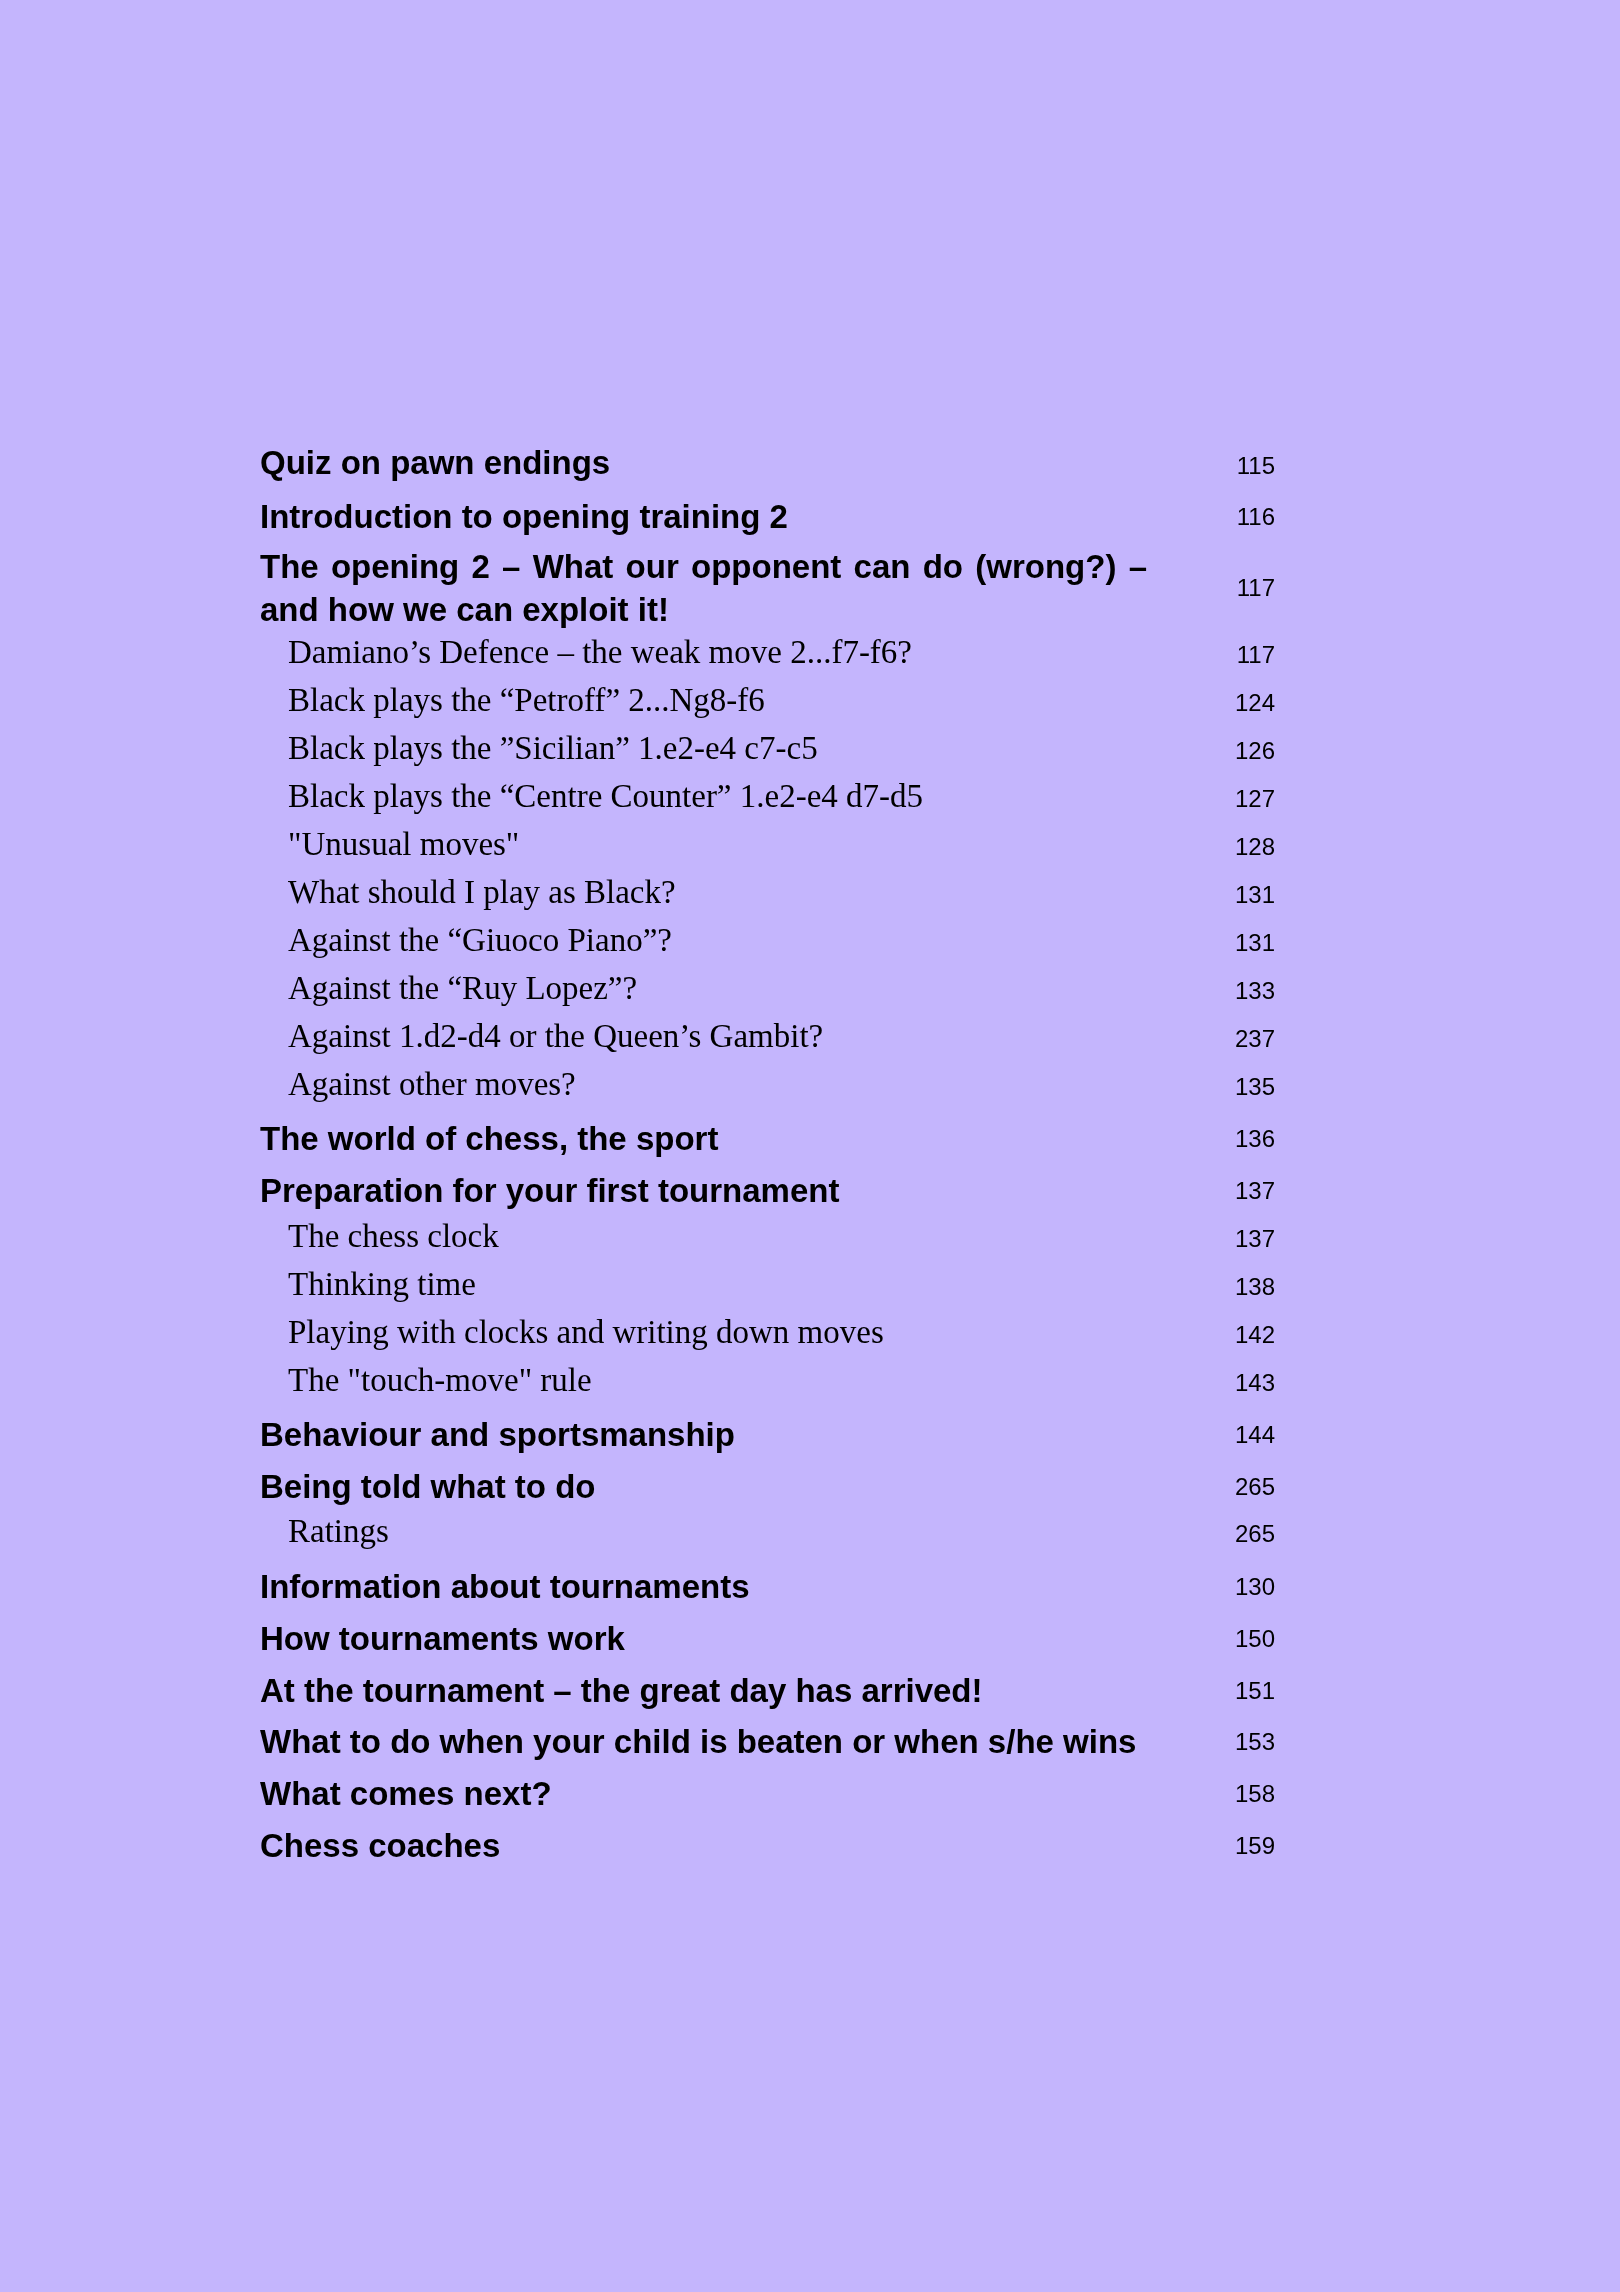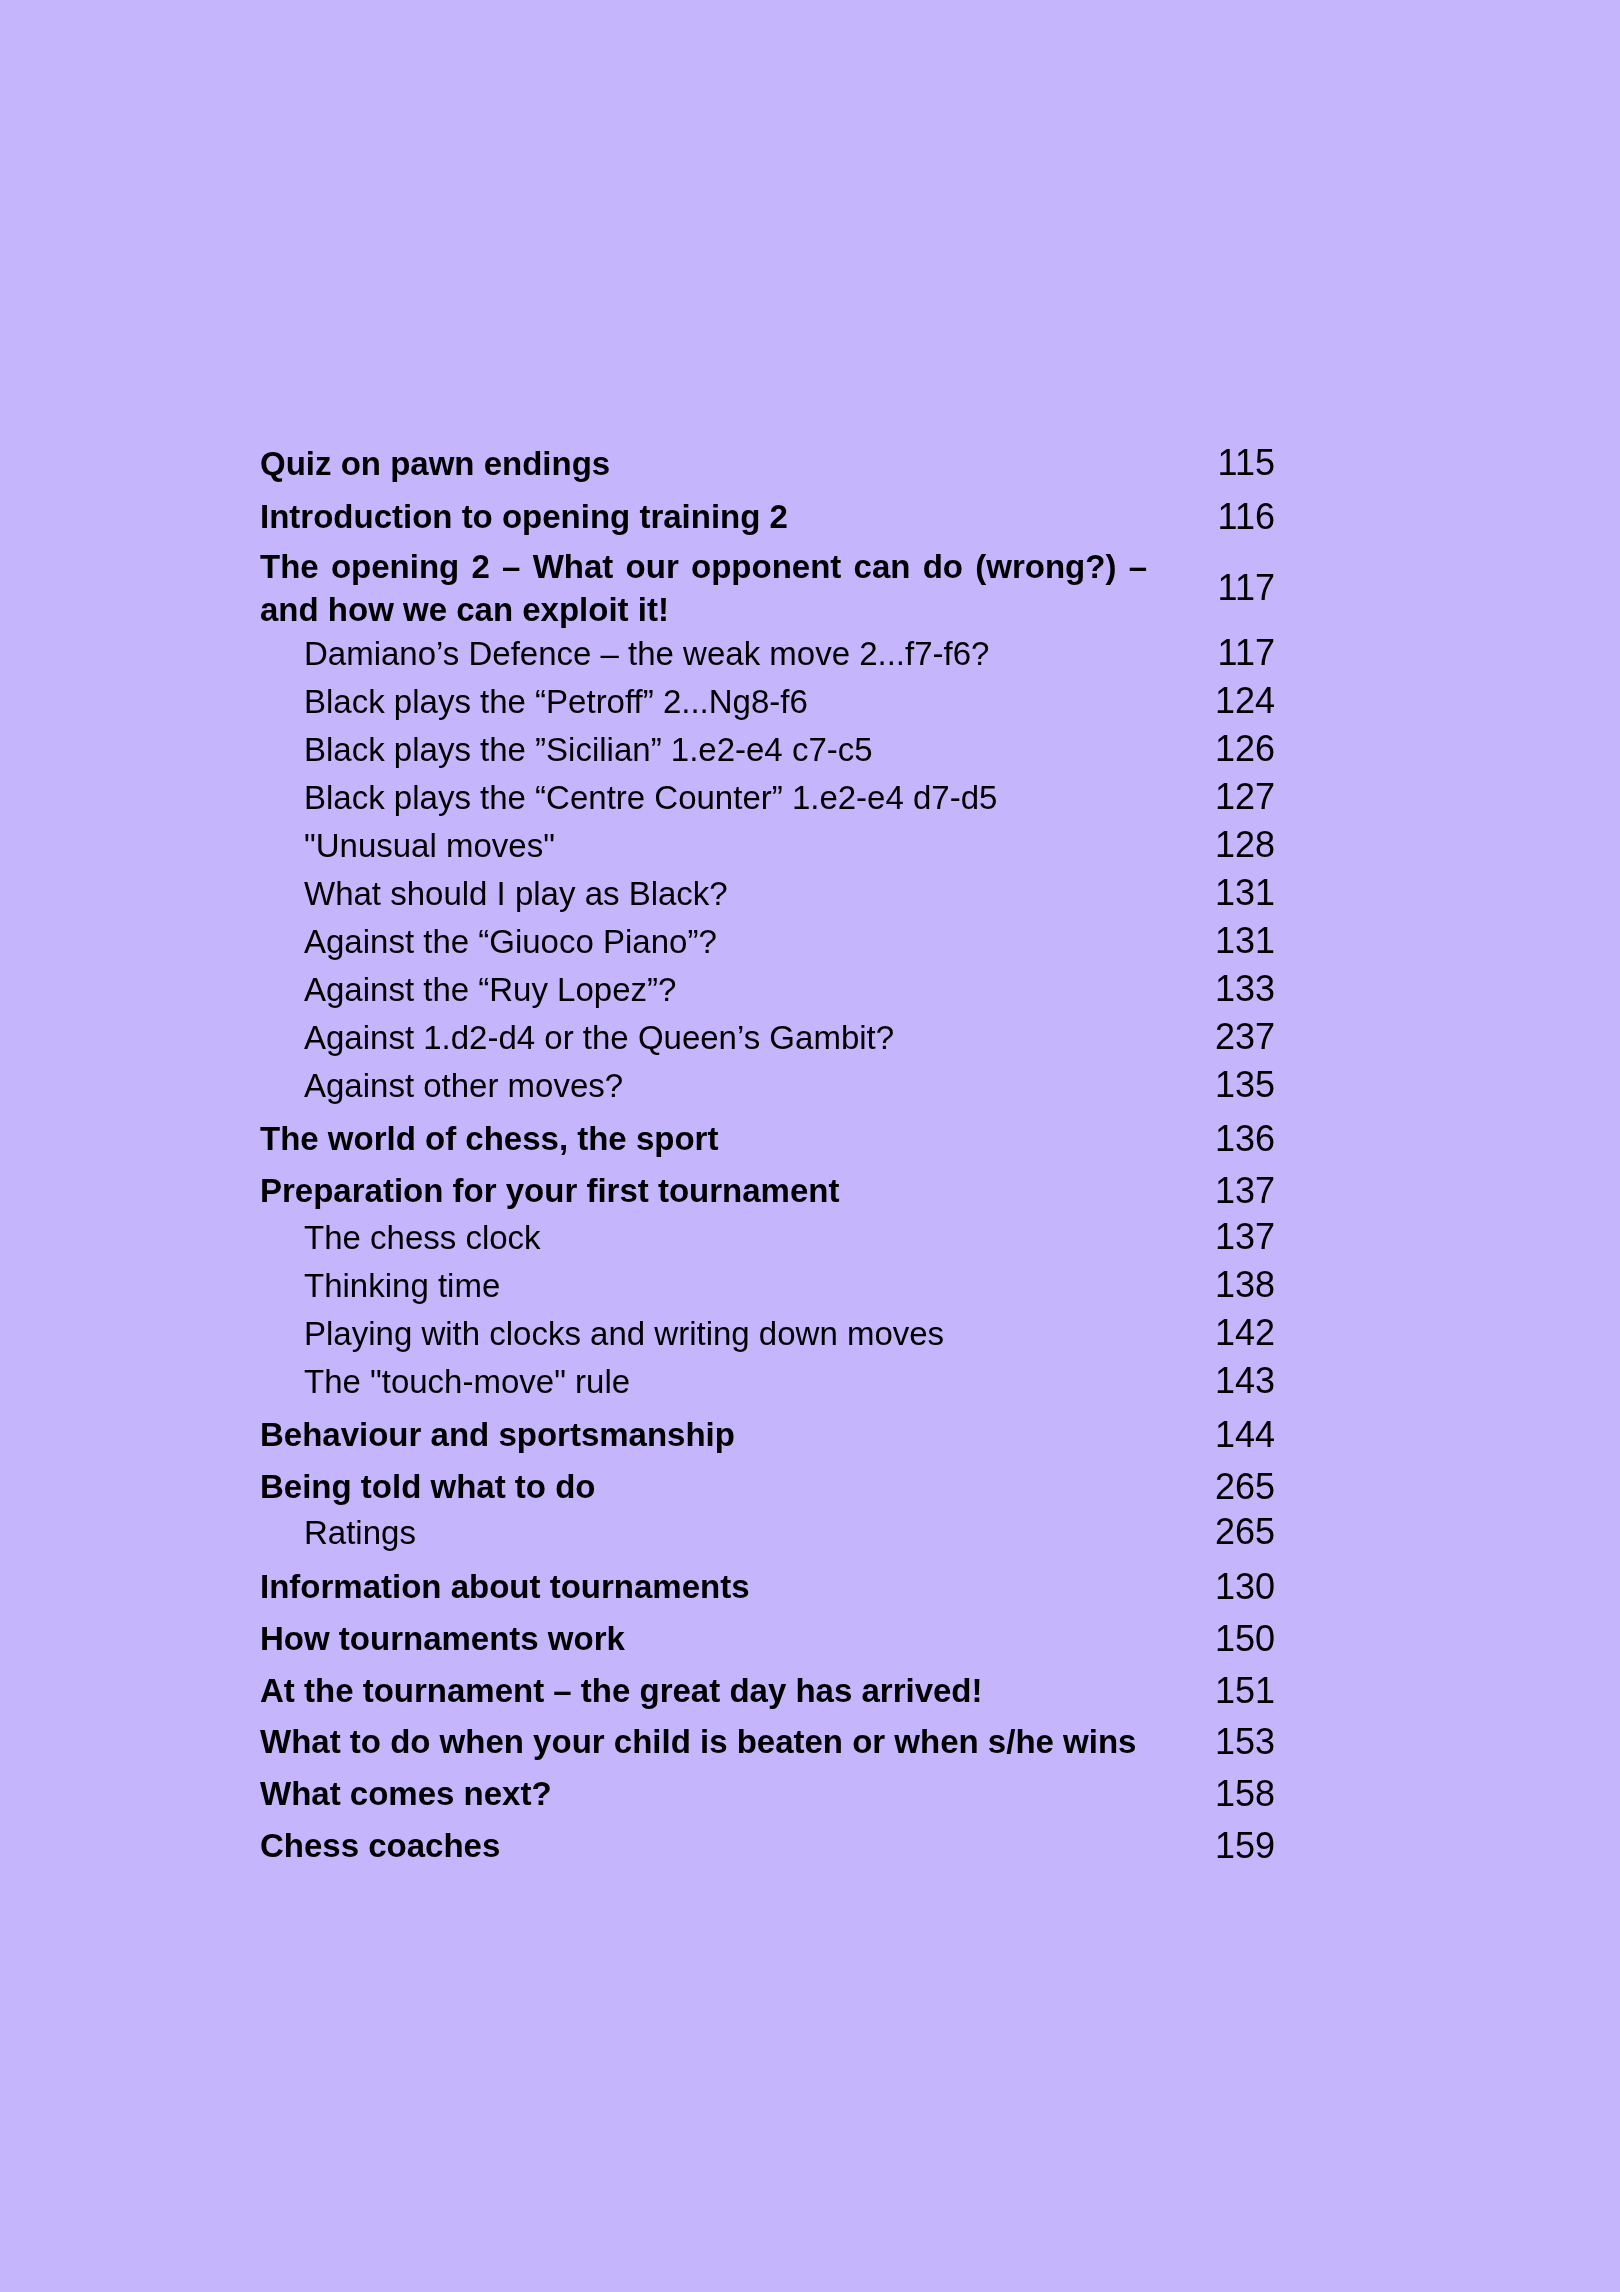--- a/index.html
+++ b/index.html
@@ -34,29 +34,30 @@
   .toc-title {
     font-size: 33px;
     line-height: 43px;
     max-width: 921px;
     letter-spacing: 0;
   }
   .toc-row.chapter .toc-title {
     font-weight: bold;
   }
   .toc-row.section .toc-title {
-    margin-left: 44px;
+    margin-left: 28px;
+    font-family: Liberation Serif, serif;
   }
   .toc-row.multiline .toc-title {
     width: 887px;
     text-align: justify;
   }
   .toc-page {
     margin-left: auto;
-    font-size: 36px;
+    font-size: 24px;
     line-height: 43px;
     min-width: 61px;
     text-align: right;
     font-weight: normal;
     white-space: nowrap;
   }
   .toc-row.multiline .toc-page {
     align-self: center;
   }
 </style>

